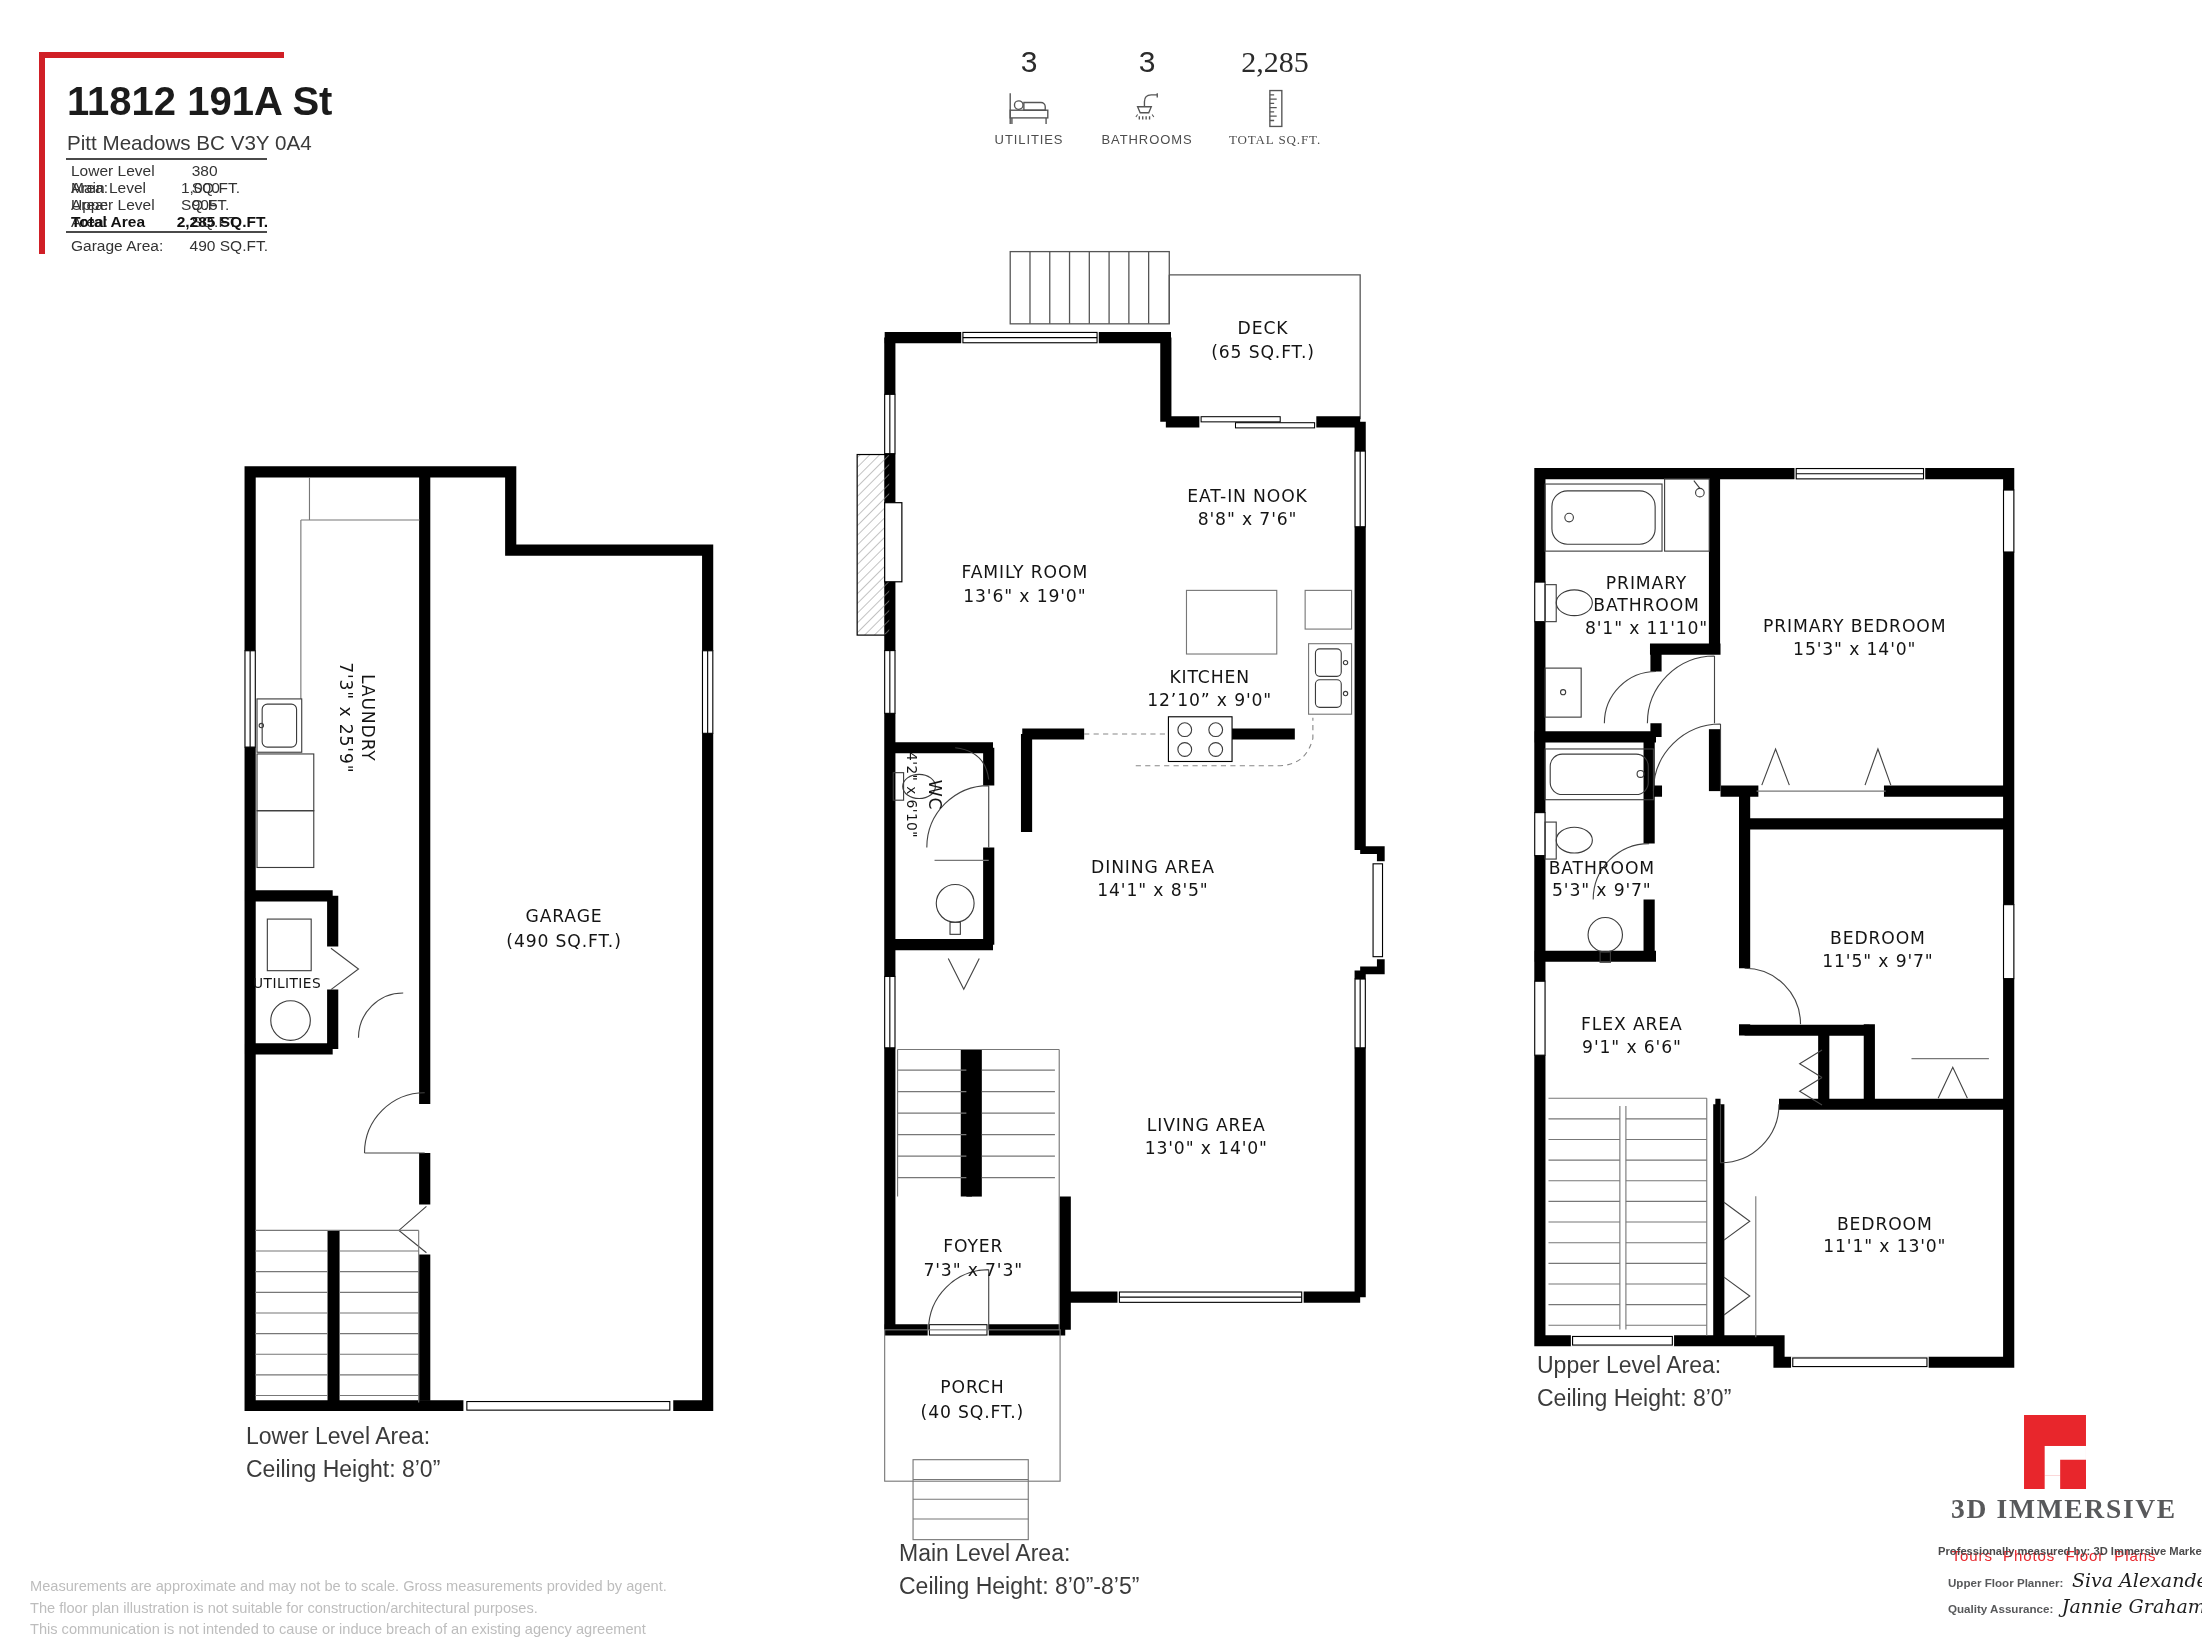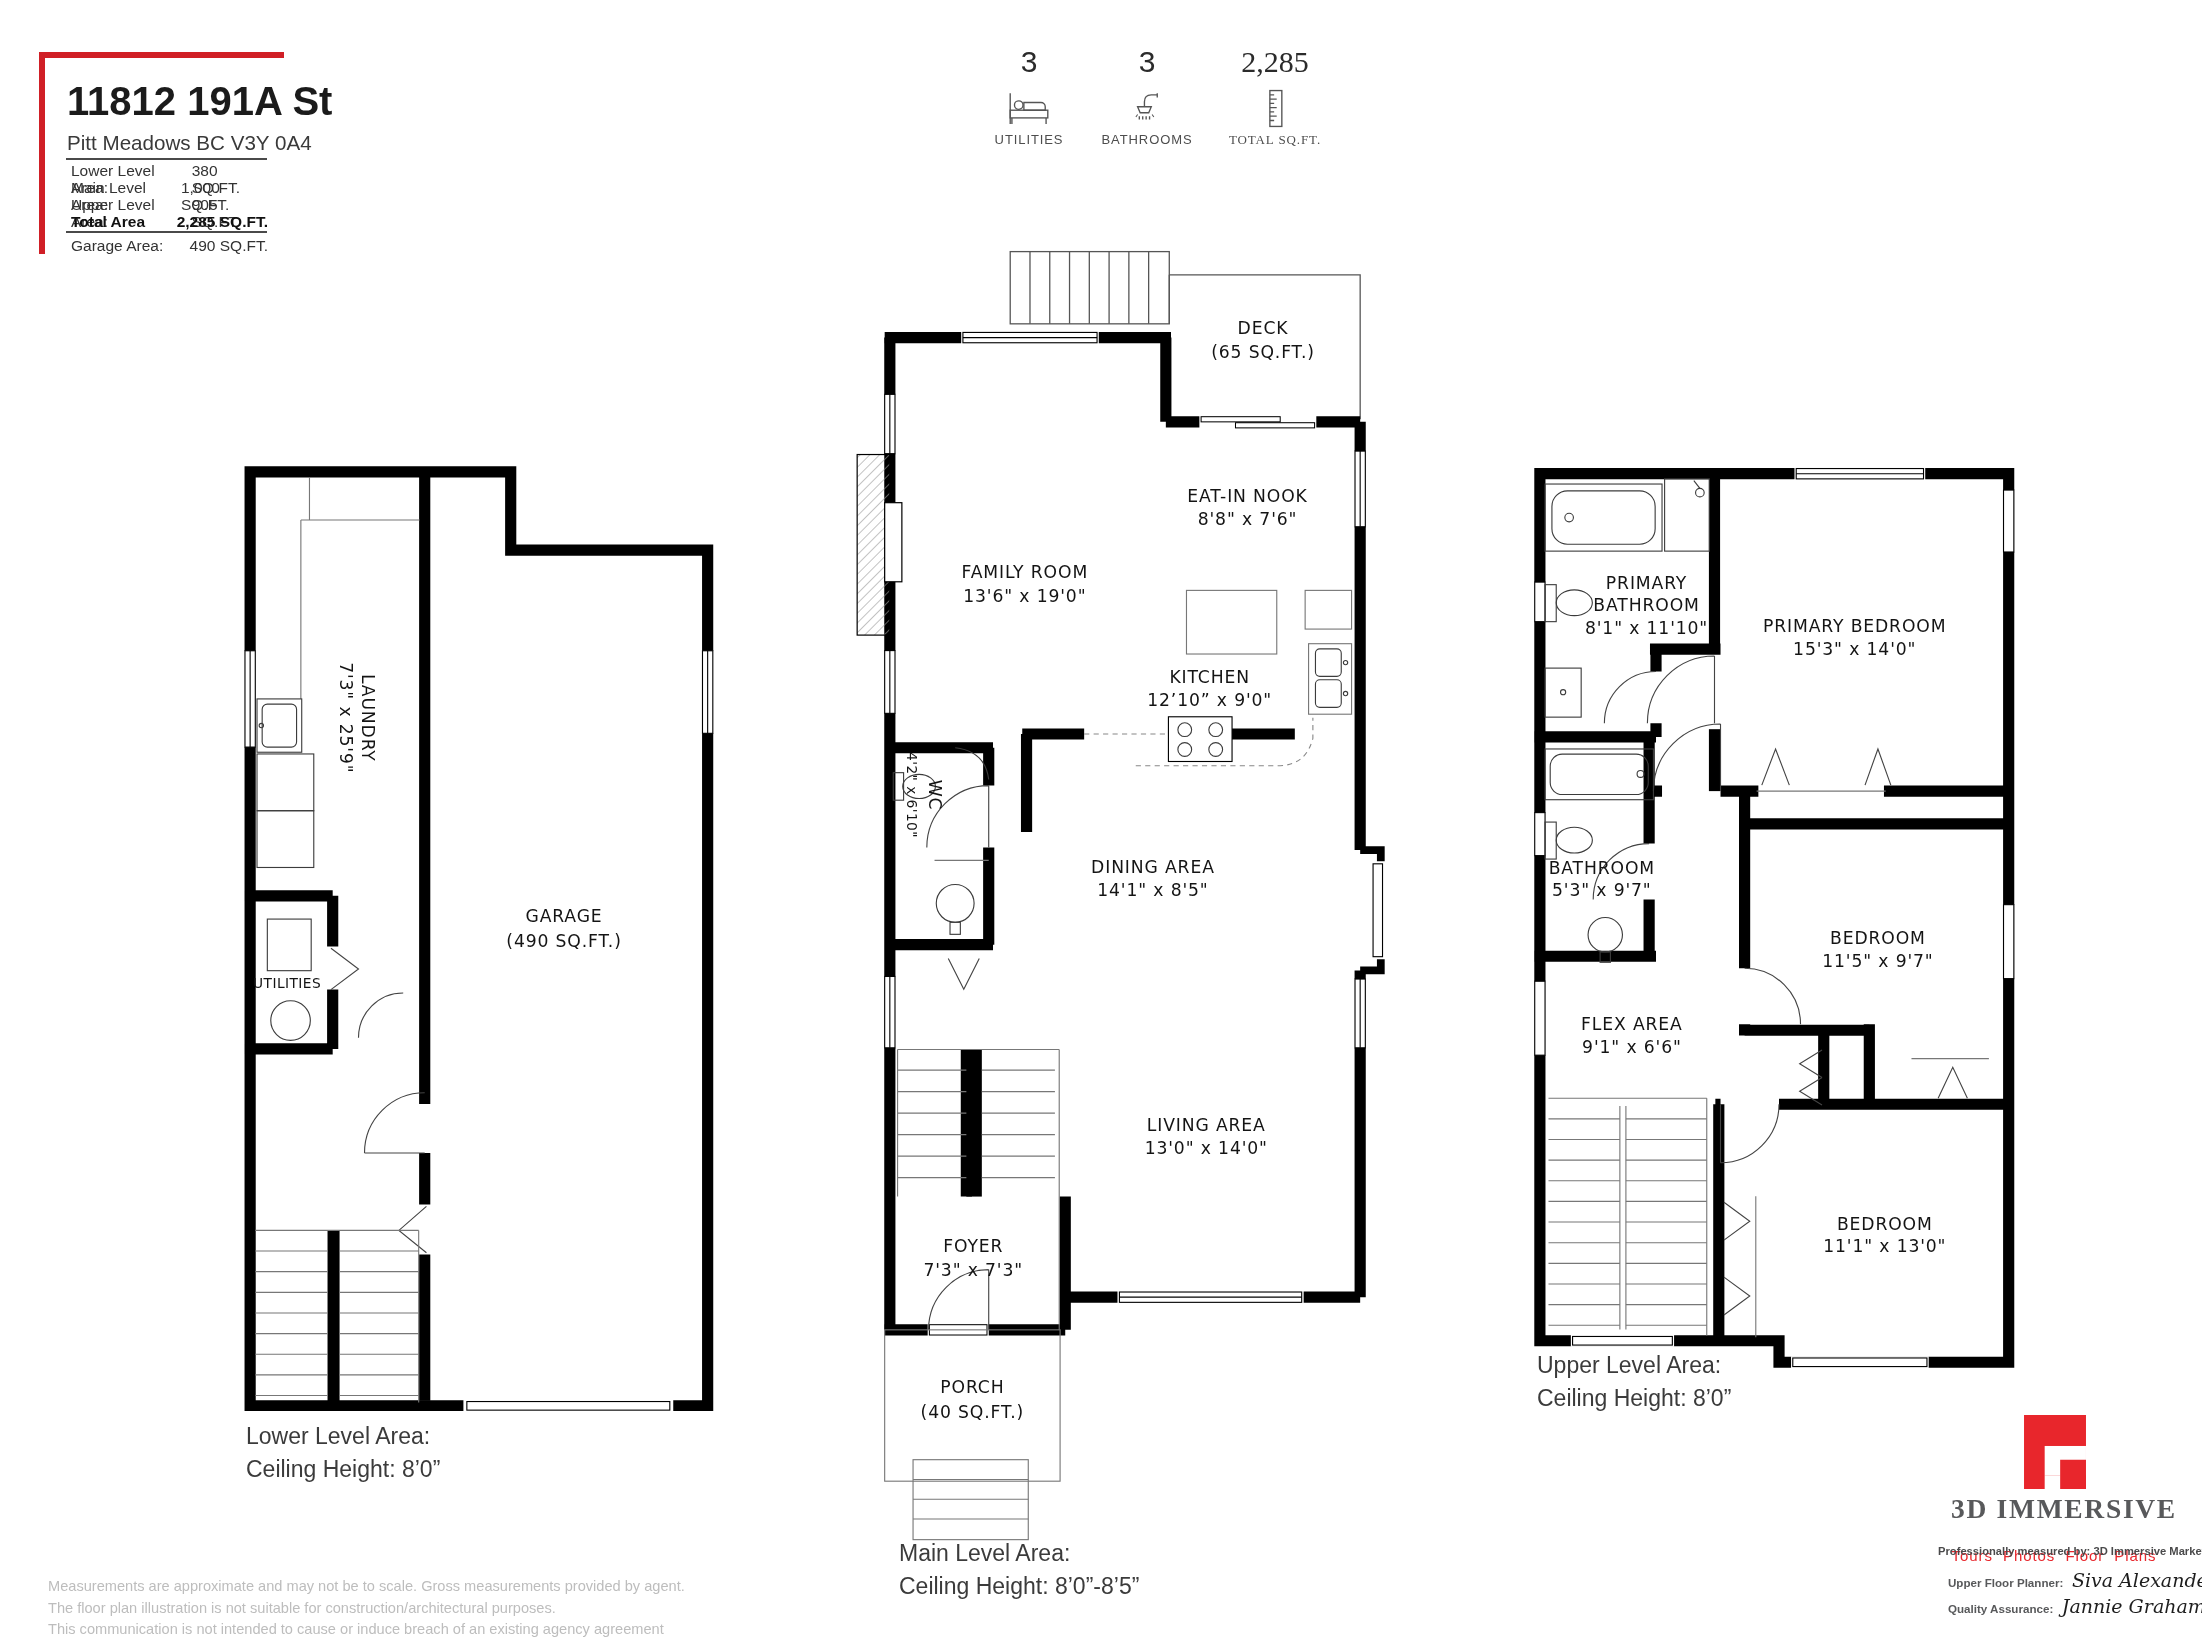--- a/index.html
+++ b/index.html
@@ -24,21 +24,21 @@
   
   .plan-cap{font-size:23px;line-height:33px;color:#3b3b3b;}
   
   text{font-family:"DejaVu Sans","Liberation Sans",sans-serif;fill:#141414;}
   .rm{font-size:20px;letter-spacing:1px;}
   .rm-s{font-size:16px;letter-spacing:0.5px;}
   
   .foot-addr{left:28px;top:1499px;font-size:39px;color:#1f1f1f;white-space:nowrap;}
   .foot-addr .b{font-weight:700;}
   .foot-addr .l{font-weight:400;color:#2e2e2e;}
-  .disc{left:48px;top:1576px;font-size:14.6px;line-height:21.5px;color:#bdbdbd;}
+  .disc{left:30px;top:1576px;font-size:14.6px;line-height:21.5px;color:#bdbdbd;}
   
   .brand-name{left:1951px;top:1493px;width:206px;text-align:center;font-size:27.5px;font-weight:700;
               letter-spacing:1.7px;color:#58595b;white-space:nowrap;font-family:Liberation Serif, serif;}
   .brand-tag{left:1951px;top:1522px;width:206px;text-align:center;font-size:15px;color:#e8262c;
              letter-spacing:0.9px;word-spacing:5.2px;white-space:nowrap;margin-top:25px;}
   .brand-meas{left:1938px;top:1545px;width:241px;text-align:center;font-size:11.2px;font-weight:700;color:#4a4a4b;white-space:nowrap;}
   .brand-row{font-size:11.6px;font-weight:700;color:#58595b;white-space:nowrap;}
   .sig{font-family:"DejaVu Serif","Liberation Serif",serif;font-style:italic;font-weight:400;
        font-size:19px;color:#1d1d1d;margin-left:8.6px;}
 </style>

